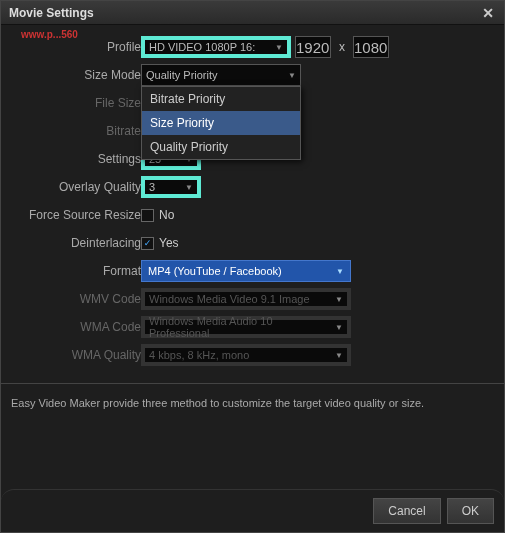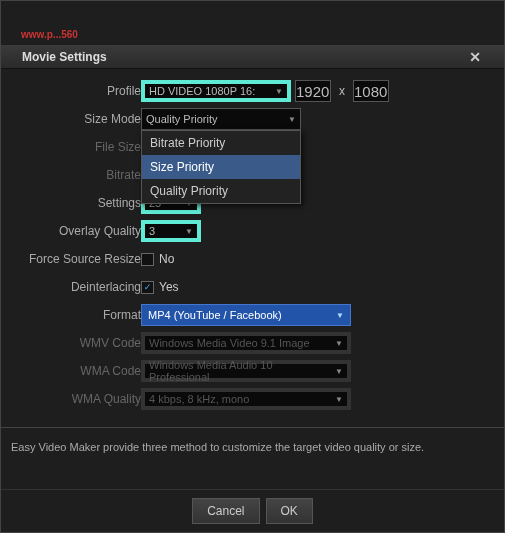--- a/index.html
+++ b/index.html
@@ -17,27 +17,26 @@
       width: 505px;
       height: 533px;
       background: #1e1e1e;
       border: 1px solid #444;
       display: flex;
       flex-direction: column;
       position: relative;
     }
     .title-bar {
       background: linear-gradient(to bottom, #3a3a3a, #2a2a2a);
-      padding: 4px 21px;
+      padding: 4px 8px;
       display: flex;
       align-items: center;
       justify-content: space-between;
       height: 24px;
       border-bottom: 1px solid #111;
-      margin-top: 44px;
     }
     .title-bar-text {
       color: #ddd;
       font-size: 12px;
       font-weight: bold;
     }
     .close-btn {
       color: #ccc;
       cursor: pointer;
       font-size: 14px;
@@ -197,24 +196,25 @@
     }
     .footer-text {
       color: #aaa;
       font-size: 11px;
       padding: 6px 10px;
       line-height: 1.4;
       flex: 1;
     }
     .buttons-row {
       display: flex;
-      justify-content: center;
+      justify-content: flex-end;
       gap: 6px;
       padding: 8px 10px;
       border-top: 1px solid #333;
+      border-radius: 13px;
     }
     .btn {
       background: linear-gradient(to bottom, #444, #333);
       border: 1px solid #555;
       color: #ccc;
       font-size: 12px;
       padding: 4px 14px;
       cursor: pointer;
       height: 26px;
       display: flex;

